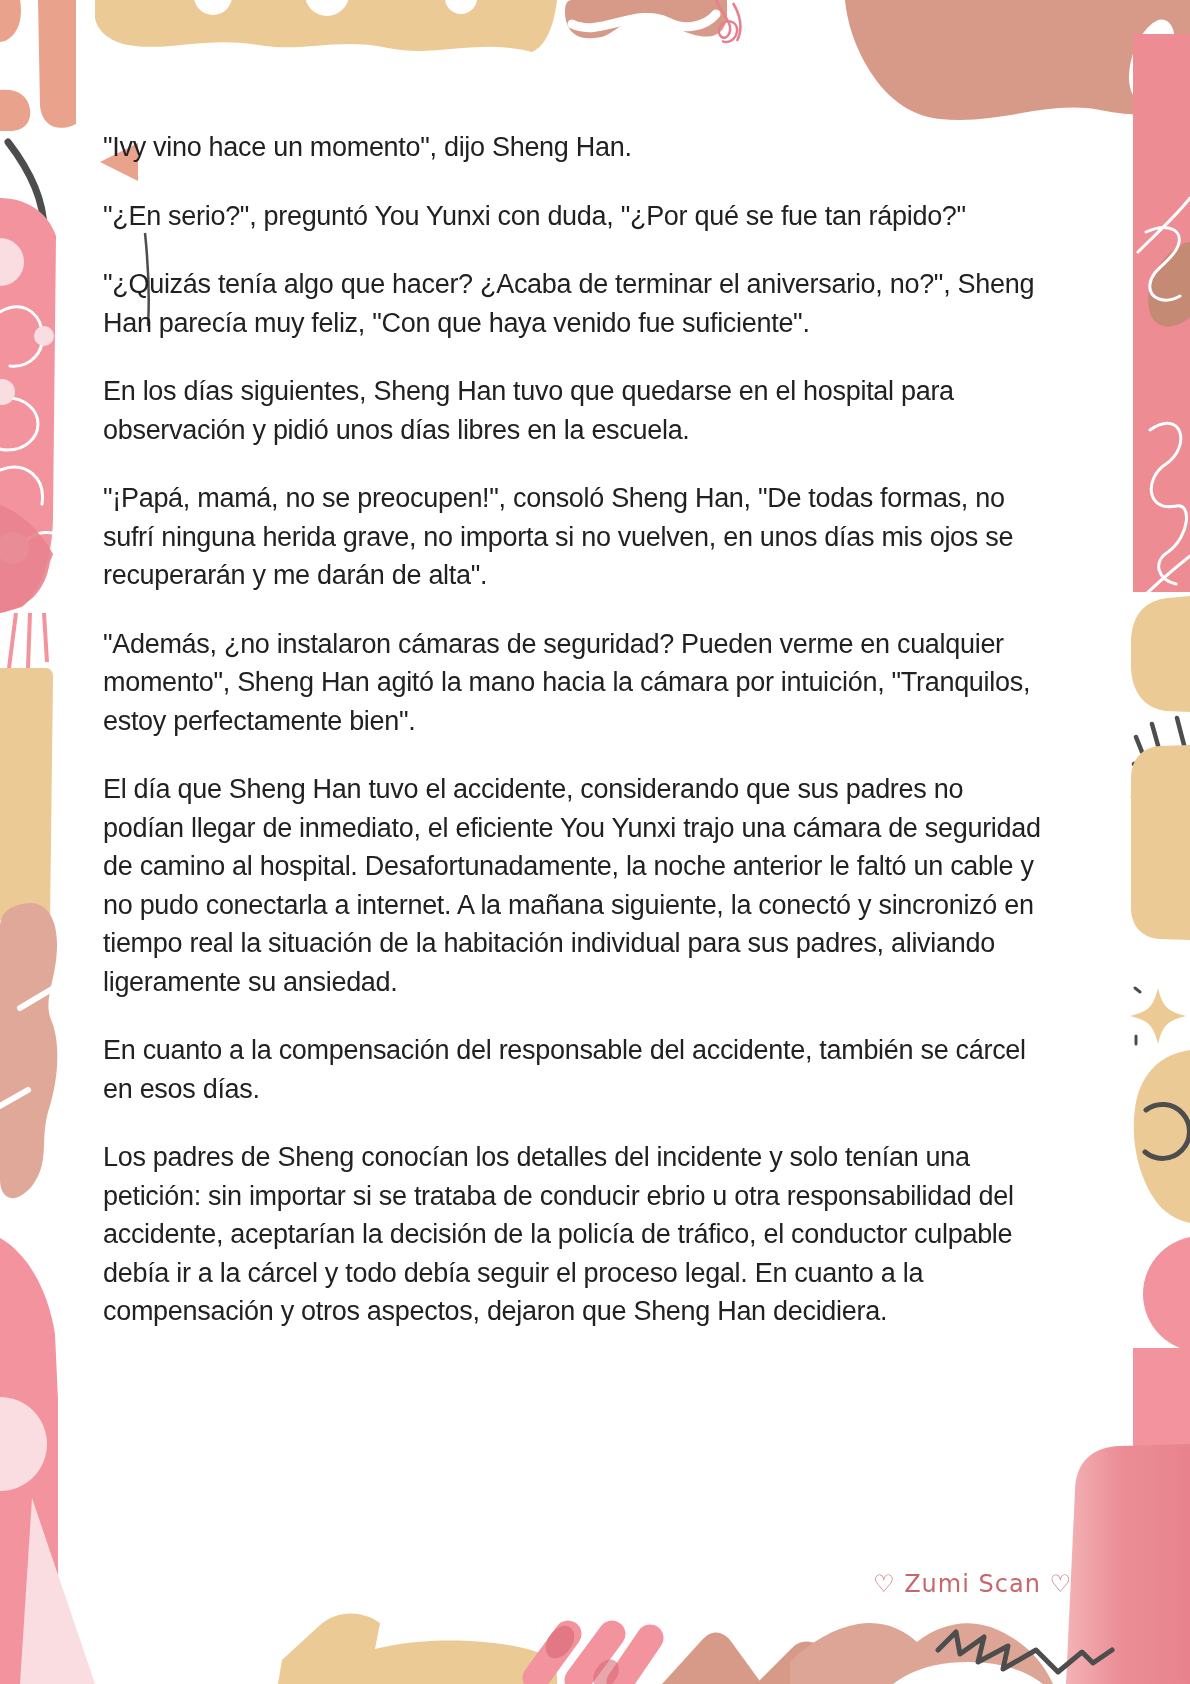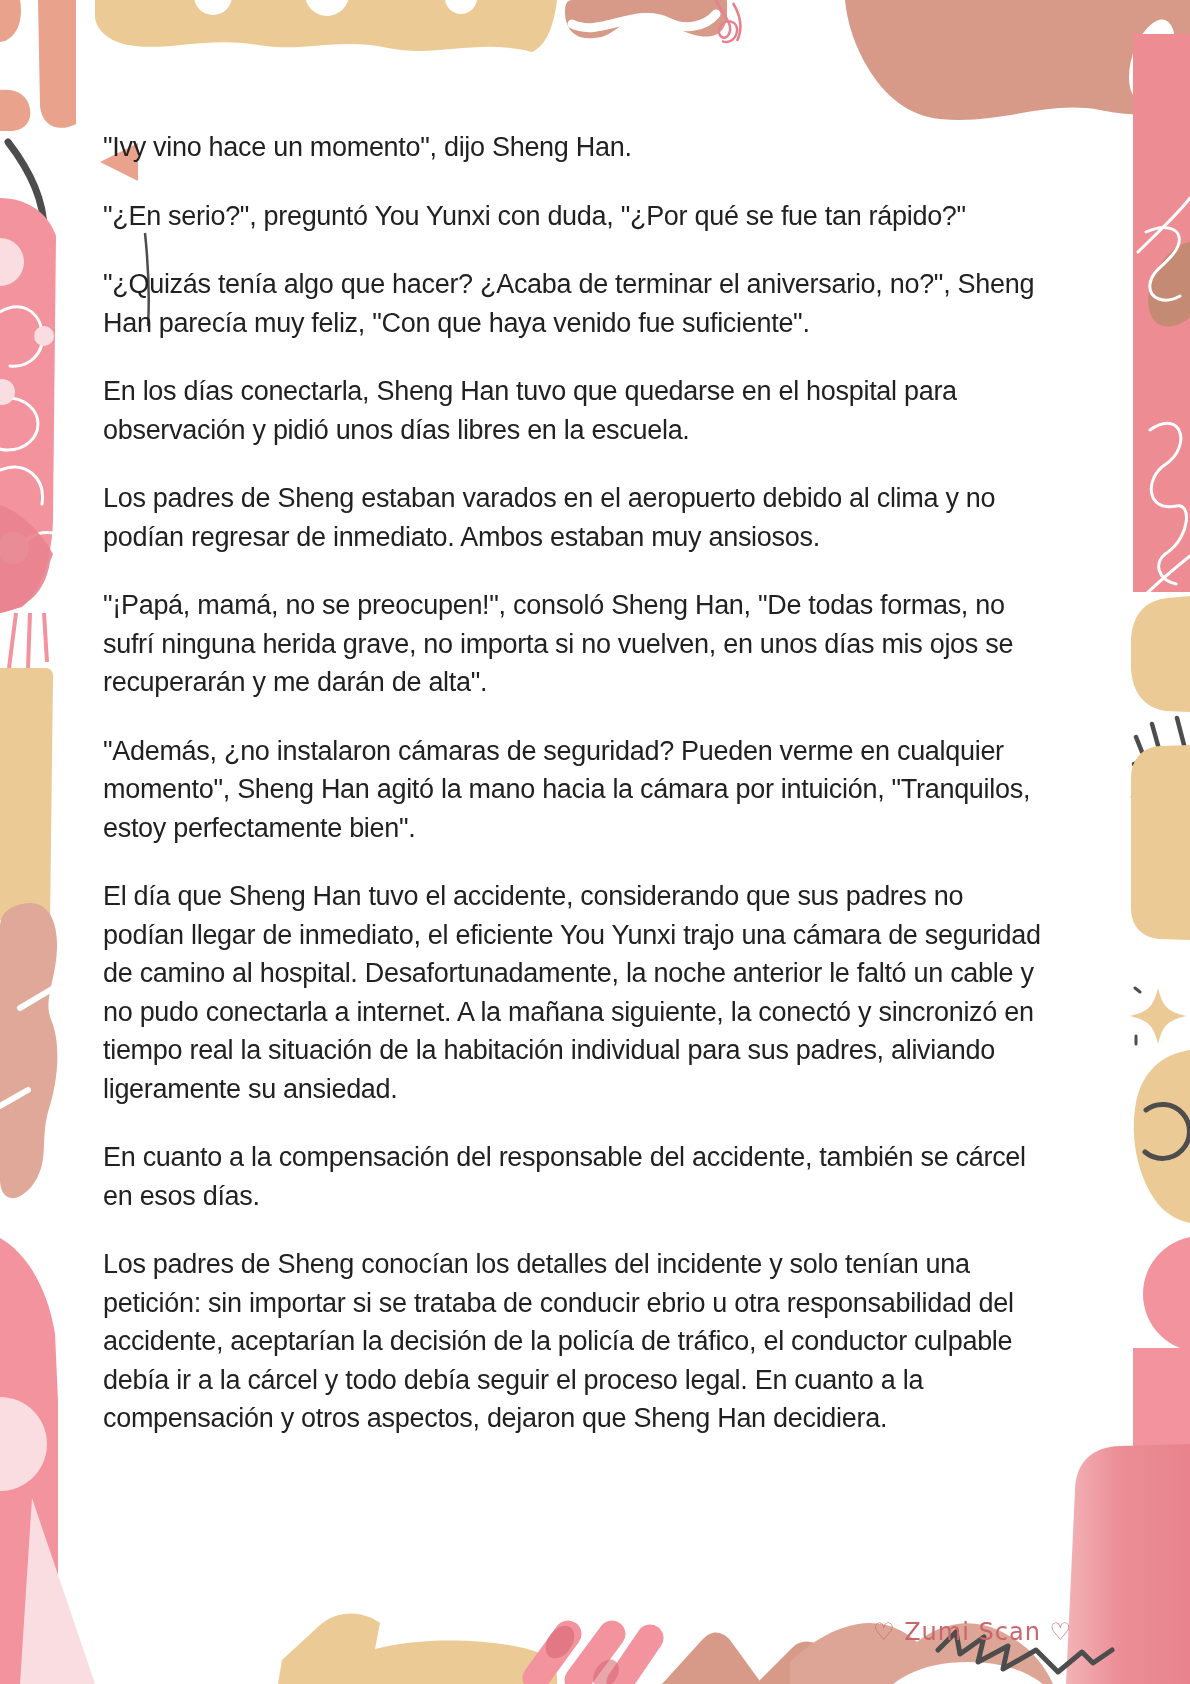--- a/index.html
+++ b/index.html
@@ -9,21 +9,21 @@
   .content p{
     margin:0 0 30px 0;
     font-family:"Liberation Sans",sans-serif;
     font-size:27px;
     line-height:38.5px;
     letter-spacing:-0.3px;
     color:var(--c-text,#212121);
   }
   .watermark{
     position:absolute;
-    top:1618px;
+    top:1570px;
     right:118px;
     font-family:"DejaVu Sans",sans-serif;
     font-size:24px;
     letter-spacing:1px;
     color:var(--c-watermark-red,#c9666d);
   }
 </style>
 </head>
 <body>
 
@@ -104,22 +104,21 @@
       <path fill="var(--c-pink)" d="M0,1238 C28,1254 48,1290 55,1334 L58,1400 L58,1684 H0 Z"></path>
       <circle fill="var(--c-light-pink)" cx="0" cy="1444" r="47"></circle>
       <path fill="var(--c-light-pink)" d="M32,1498 L95,1684 L20,1684 Z"></path>
     </g>
   </svg>
 
   <div class="content">
     <p>"Ivy vino hace un momento", dijo Sheng Han.</p>
     <p>"¿En serio?", preguntó You Yunxi con duda, "¿Por qué se fue tan rápido?"</p>
     <p>"¿Quizás tenía algo que hacer? ¿Acaba de terminar el aniversario, no?", Sheng Han parecía muy feliz, "Con que haya venido fue suficiente".</p>
-    <p>En los días conectarla, Sheng Han tuvo que quedarse en el hospital para observación y pidió unos días libres en la escuela.</p>
-    <p>Los padres de Sheng estaban varados en el aeropuerto debido al clima y no podían regresar de inmediato. Ambos estaban muy ansiosos.</p>
+    <p>En los días siguientes, Sheng Han tuvo que quedarse en el hospital para observación y pidió unos días libres en la escuela.</p>
     <p>"¡Papá, mamá, no se preocupen!", consoló Sheng Han, "De todas formas, no sufrí ninguna herida grave, no importa si no vuelven, en unos días mis ojos se recuperarán y me darán de alta".</p>
     <p>"Además, ¿no instalaron cámaras de seguridad? Pueden verme en cualquier momento", Sheng Han agitó la mano hacia la cámara por intuición, "Tranquilos, estoy perfectamente bien".</p>
     <p>El día que Sheng Han tuvo el accidente, considerando que sus padres no podían llegar de inmediato, el eficiente You Yunxi trajo una cámara de seguridad de camino al hospital. Desafortunadamente, la noche anterior le faltó un cable y no pudo conectarla a internet. A la mañana siguiente, la conectó y sincronizó en tiempo real la situación de la habitación individual para sus padres, aliviando ligeramente su ansiedad.</p>
     <p>En cuanto a la compensación del responsable del accidente, también se cárcel en esos días.</p>
     <p>Los padres de Sheng conocían los detalles del incidente y solo tenían una petición: sin importar si se trataba de conducir ebrio u otra responsabilidad del accidente, aceptarían la decisión de la policía de tráfico, el conductor culpable debía ir a la cárcel y todo debía seguir el proceso legal. En cuanto a la compensación y otros aspectos, dejaron que Sheng Han decidiera.</p>
   </div>
 
   <div class="watermark">♡ Zumi Scan ♡</div>
 
 </div>

